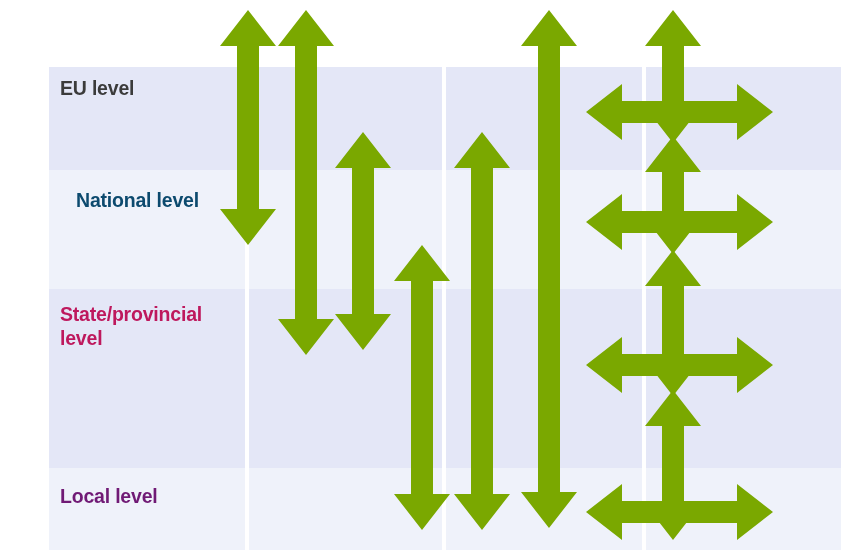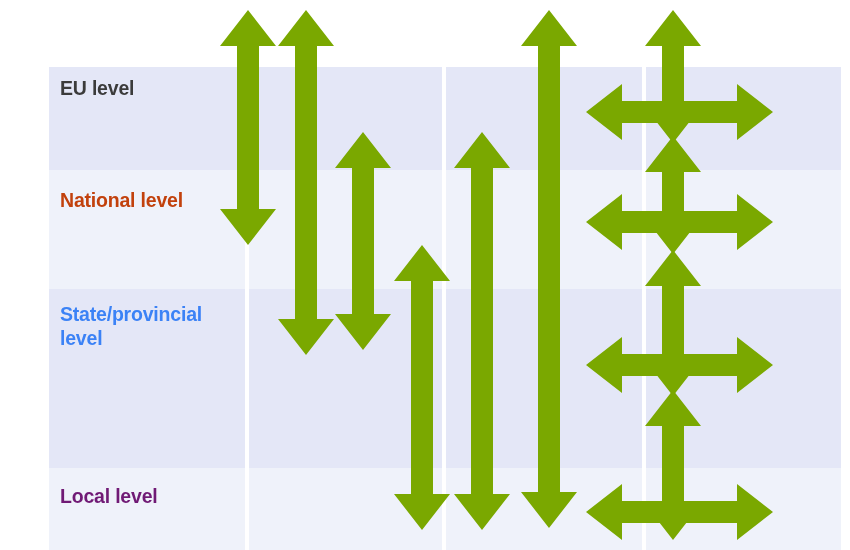--- a/index.html
+++ b/index.html
@@ -48,22 +48,22 @@
     </div>
 
   <div id="dividers-layer">
       <div class="coldiv" style="left: 229px; top: 67px; height: 483px; background: rgb(255, 255, 255);"></div>
       <div class="coldiv" style="left: 426px; top: 67px; height: 483px; background: rgb(255, 255, 255);"></div>
       <div class="coldiv" style="left: 626px; top: 67px; height: 483px; background: rgb(255, 255, 255);"></div>
     </div>
 
   <div id="labels-layer">
       <div class="rowlabel" style="top: 76px; color: rgb(59, 59, 59);">EU level</div>
-      <div class="rowlabel" style="top: 188px; color: #c2410c;">National level</div>
-      <div class="rowlabel" style="top: 302px; color: #3b82f6;">State/provincial
+      <div class="rowlabel" style="top: 188px; color: #0c4a6e; margin-left: 16px;">National level</div>
+      <div class="rowlabel" style="top: 302px; color: #be185d;">State/provincial
 level</div>
       <div class="rowlabel" style="top: 484px; color: #701a75;">Local level</div>
     </div>
 
   <svg id="arrows" viewBox="0 0 850 550" xmlns="http://www.w3.org/2000/svg">
       <polygon points="232,10 260,46 243,46 243,209 260,209 232,245 204,209 221,209 221,46 204,46" fill="#7aa800"></polygon>
       <polygon points="290,10 318,46 301,46 301,319 318,319 290,355 262,319 279,319 279,46 262,46" fill="#7aa800"></polygon>
       <polygon points="347,132 375,168 358,168 358,314 375,314 347,350 319,314 336,314 336,168 319,168" fill="#7aa800"></polygon>
       <polygon points="406,245 434,281 417,281 417,494 434,494 406,530 378,494 395,494 395,281 378,281" fill="#7aa800"></polygon>
       <polygon points="466,132 494,168 477,168 477,494 494,494 466,530 438,494 455,494 455,168 438,168" fill="#7aa800"></polygon>

